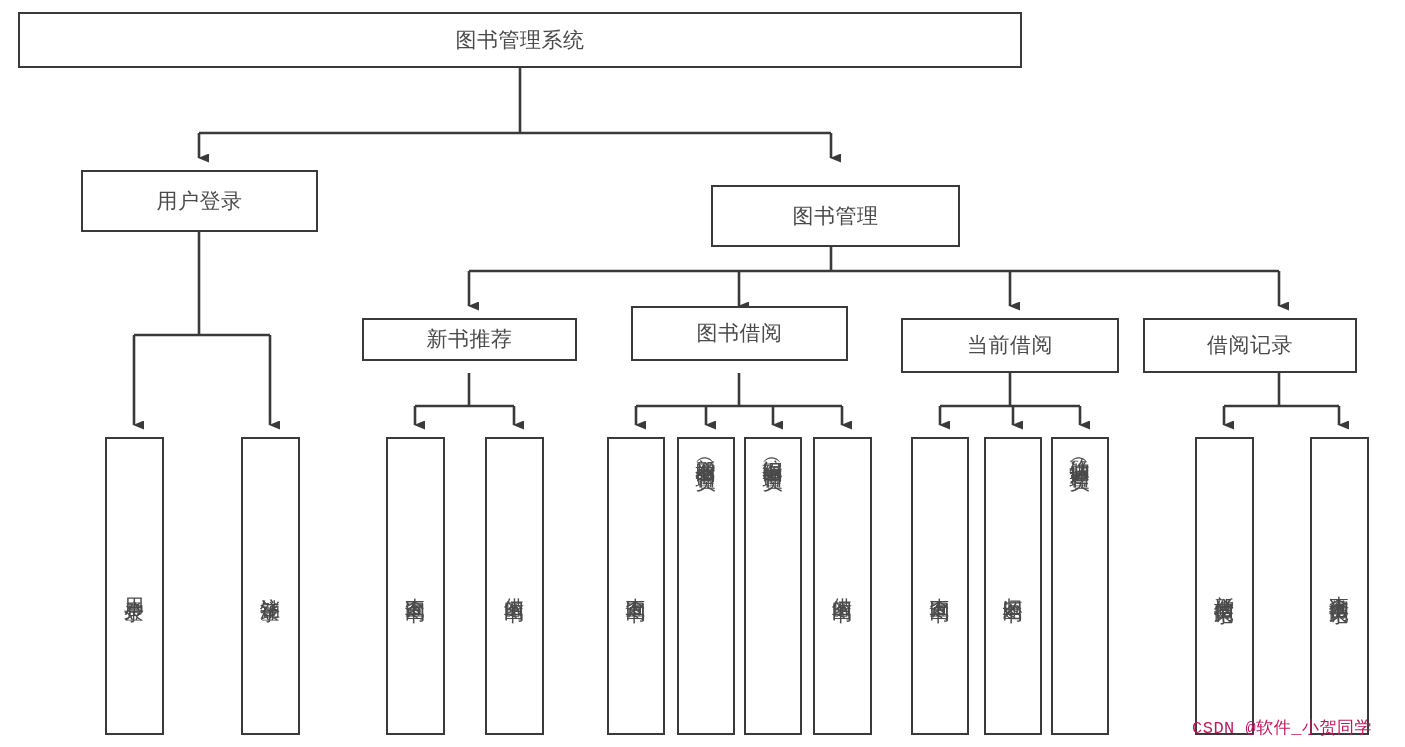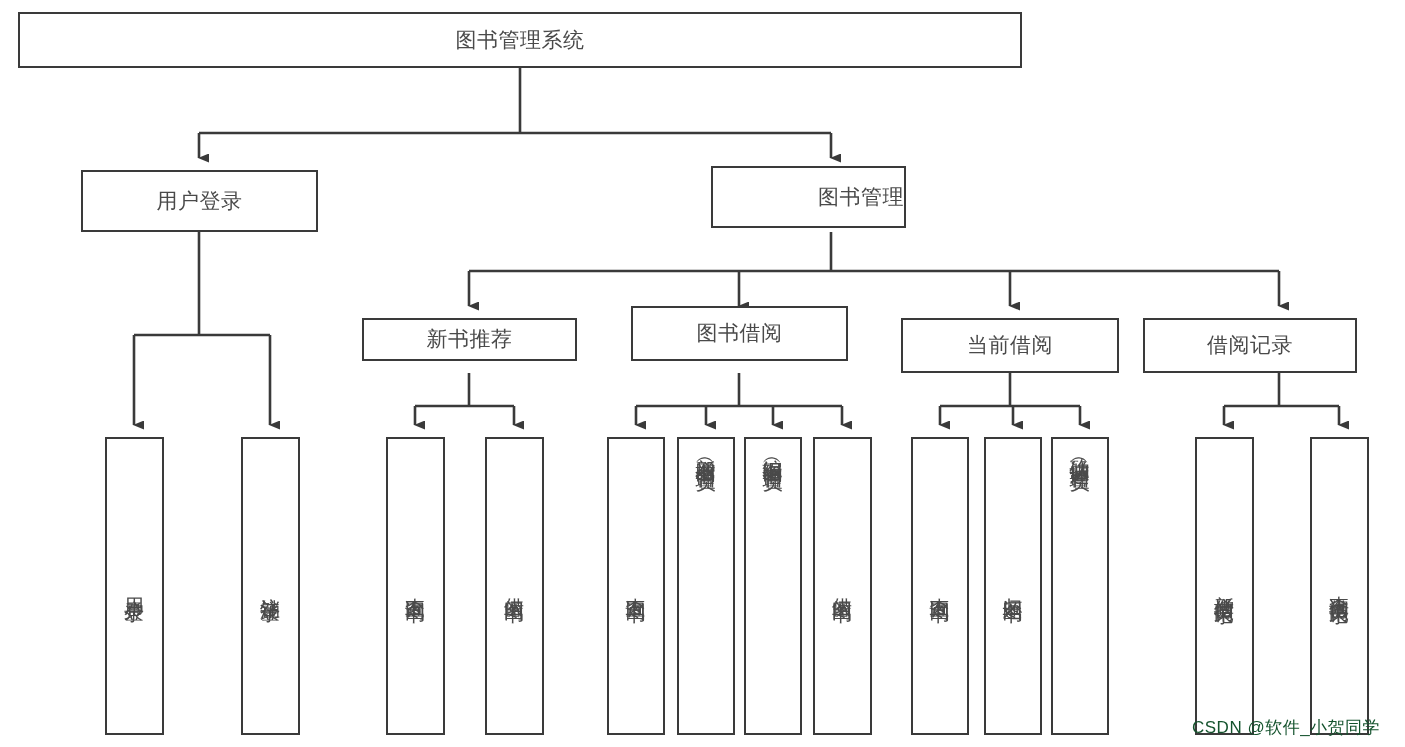--- a/index.html
+++ b/index.html
@@ -62,24 +62,24 @@
     margin-top: 4px;
   }
   .node.mid-aligned {
     align-items: center;
   }
   .watermark {
     position: absolute;
     left: 1192px;
     top: 716px;
     font-size: 17px;
-    color: #14532d;
+    color: #be185d;
     letter-spacing: 0.5px;
     white-space: nowrap;
-    font-family: Liberation Sans, sans-serif;
+    font-family: Liberation Mono, monospace;
   }
 </style>
 </head>
 <body>
 
 <div id="diagram-root">
 
   <svg class="wires" viewBox="0 0 1405 747">
     <defs>
       <marker id="arrowhead" markerWidth="9" markerHeight="11" refX="4.5" refY="10" orient="auto" markerUnits="userSpaceOnUse">
@@ -130,21 +130,21 @@
     </g>
   </svg>
 
   <div class="node mid-aligned" style="left:18px; top:12px; width:1004px; height:56px;">
     <span class="node-label">图书管理系统</span>
   </div>
 
   <div class="node mid-aligned" style="left:81px; top:170px; width:237px; height:62px;">
     <span class="node-label">用户登录</span>
   </div>
-  <div class="node mid-aligned" style="left:711px; top:166px; width:195px; height:62px;justify-content:flex-end;">
+  <div class="node mid-aligned" style="left:711px; top:185px; width:249px; height:62px;">
     <span class="node-label">图书管理</span>
   </div>
 
   <div class="node mid-aligned" style="left:362px; top:318px; width:215px; height:43px;">
     <span class="node-label">新书推荐</span>
   </div>
   <div class="node mid-aligned" style="left:631px; top:306px; width:217px; height:55px;">
     <span class="node-label">图书借阅</span>
   </div>
   <div class="node mid-aligned" style="left:901px; top:318px; width:218px; height:55px;">

